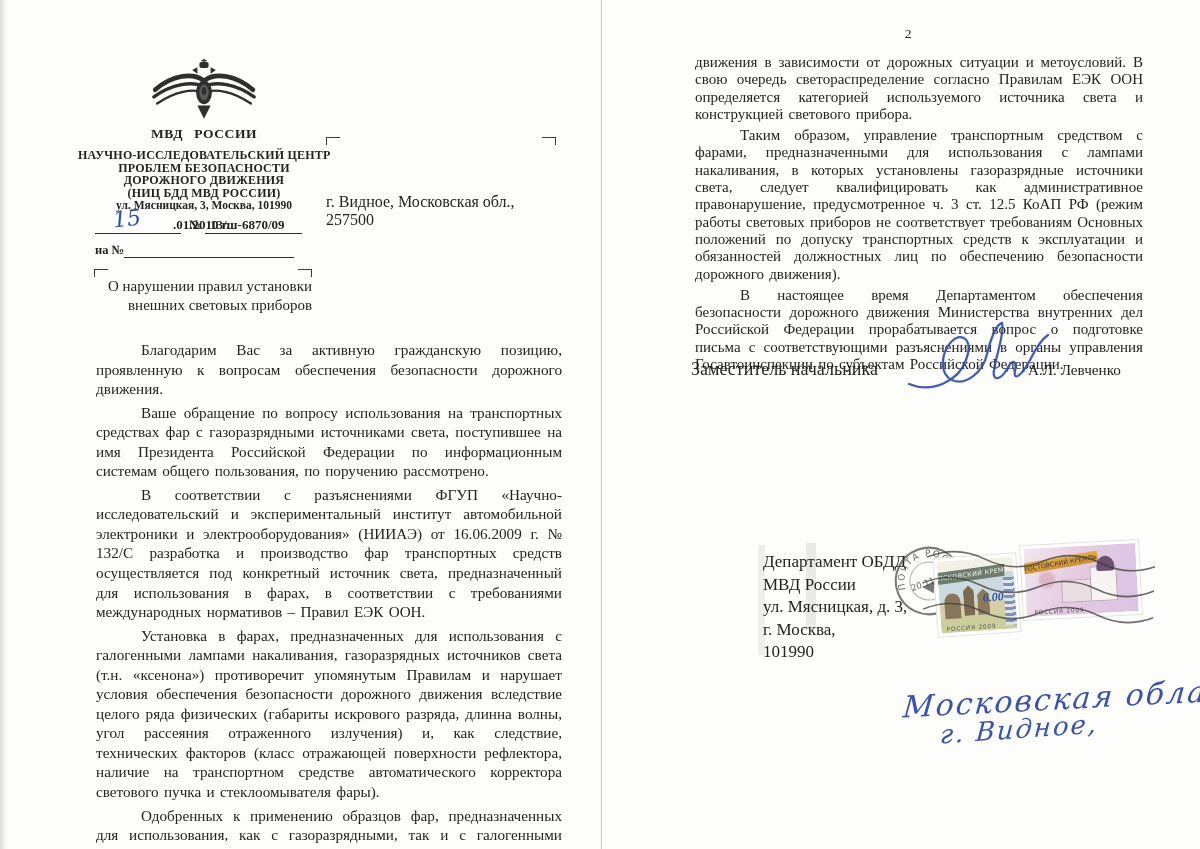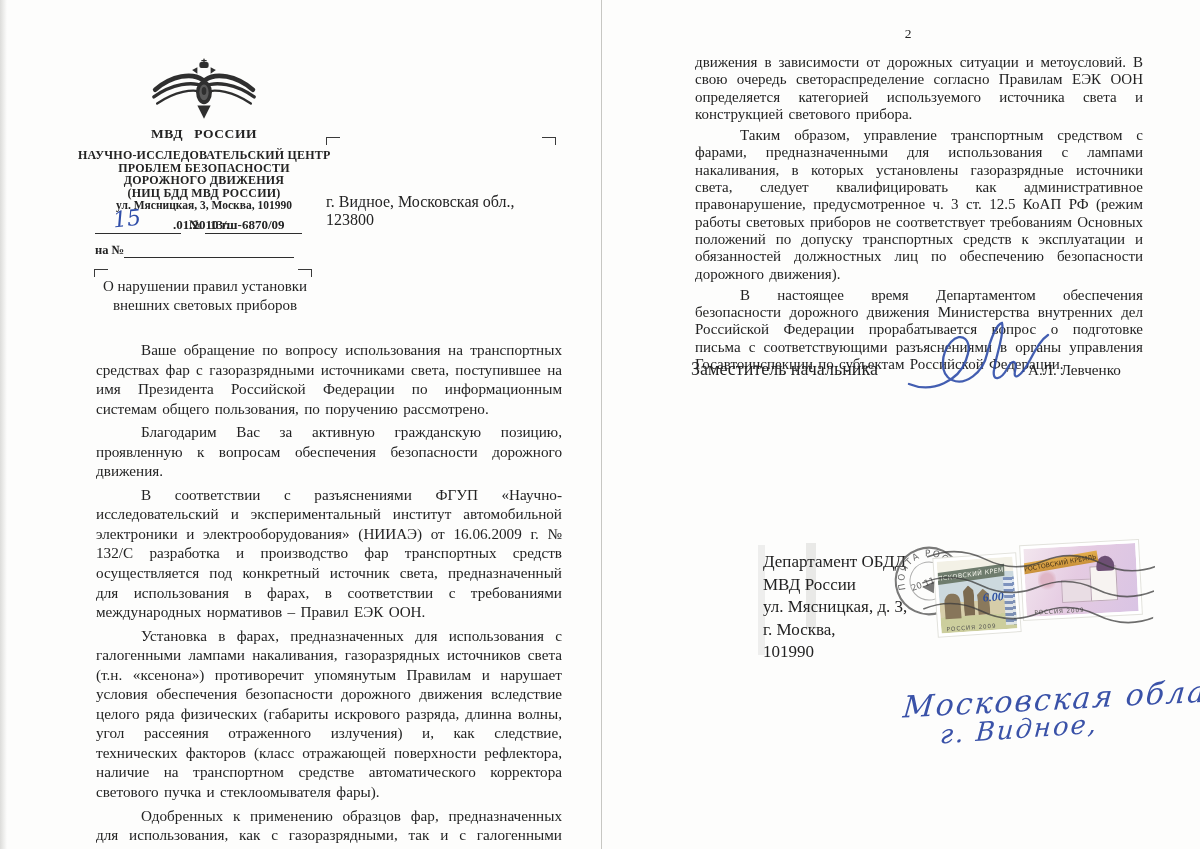--- a/index.html
+++ b/index.html
@@ -38,21 +38,21 @@
   .uline-ref { left:124px; top:257px; width:170px; }
 
   .cm { width:13px; height:7px; }
   .cm-tl { border-top:1.3px solid #3a3a3a; border-left:1.3px solid #3a3a3a; }
   .cm-tr { border-top:1.3px solid #3a3a3a; border-right:1.3px solid #3a3a3a; }
   .cm-subj-l { left:94px;  top:269px; }
   .cm-subj-r { left:298px; top:269px; }
   .cm-rec-l  { left:326px; top:137px; }
   .cm-rec-r  { left:542px; top:137px; }
 
-  .subject { left:98px; top:277px; width:214px; text-align:center;
+  .subject { left:98px; top:277px; width:214px; text-align:right;
     font-size:15px; line-height:19px; }
   .recipient { left:326px; top:193px; width:232px; font-size:16px; }
 
   
   .body-col { text-align:justify; }
   .body-col p { margin:4px; text-indent:45px; word-spacing:1.5px; }
   .body-left { left:92px; top:336px; width:474px; font-size:15.2px; line-height:19.55px; }
   .body-right { left:691px; top:50px; width:456px; font-size:15px; line-height:17.3px; }
   .body-col p.no-indent { text-indent:0; }
   .body-col p.runs-on { text-align-last:justify; }
@@ -167,25 +167,25 @@
 
 <div class="abs cm cm-tl cm-subj-l"></div>
 <div class="abs cm cm-tr cm-subj-r"></div>
 <div class="abs subject">
   <div>О нарушении правил установки</div>
   <div>внешних световых приборов</div>
 </div>
 
 <div class="abs cm cm-tl cm-rec-l"></div>
 <div class="abs cm cm-tr cm-rec-r"></div>
-<div class="abs recipient">г. Видное, Московская обл., 123800</div>
+<div class="abs recipient">г. Видное, Московская обл., 257500</div>
 
 <div class="abs body-col body-left">
+  <p>Благодарим Вас за активную гражданскую позицию, проявленную к вопросам обеспечения безопасности дорожного движения.</p>
   <p>Ваше обращение по вопросу использования на транспортных средствах фар с газоразрядными источниками света, поступившее на имя Президента Российской Федерации по информационным системам общего пользования, по поручению рассмотрено.</p>
-  <p>Благодарим Вас за активную гражданскую позицию, проявленную к вопросам обеспечения безопасности дорожного движения.</p>
   <p>В соответствии с разъяснениями ФГУП «Научно-исследовательский и экспериментальный институт автомобильной электроники и электрооборудования» (НИИАЭ) от 16.06.2009 г. № 132/С разработка и производство фар транспортных средств осуществляется под конкретный источник света, предназначенный для использования в фарах, в соответствии с требованиями международных нормативов – Правил ЕЭК ООН.</p>
   <p>Установка в фарах, предназначенных для использования с галогенными лампами накаливания, газоразрядных источников света (т.н. «ксенона») противоречит упомянутым Правилам и нарушает условия обеспечения безопасности дорожного движения вследствие целого ряда физических (габариты искрового разряда, длинна волны, угол рассеяния отраженного излучения) и, как следствие, технических факторов (класс отражающей поверхности рефлектора, наличие на транспортном средстве автоматического корректора светового пучка и стеклоомывателя фары).</p>
   <p>Одобренных к применению образцов фар, предназначенных для использования, как с газоразрядными, так и с галогенными источниками света по вышеуказанным причинам не существует.</p>
   <p class="runs-on">Под понятием «режим работы» следует понимать совокупность технических характеристик фар, соответствующих тому или иному светораспределению, обеспечивающему безопасность дорожного</p>
 </div>
 
 <div class="abs page-num">2</div>
 
 <div class="abs body-col body-right">
   <p class="no-indent">движения в зависимости от дорожных ситуации и метоусловий. В свою очередь светораспределение согласно Правилам ЕЭК ООН определяется категорией используемого источника света и конструкцией светового прибора.</p>

